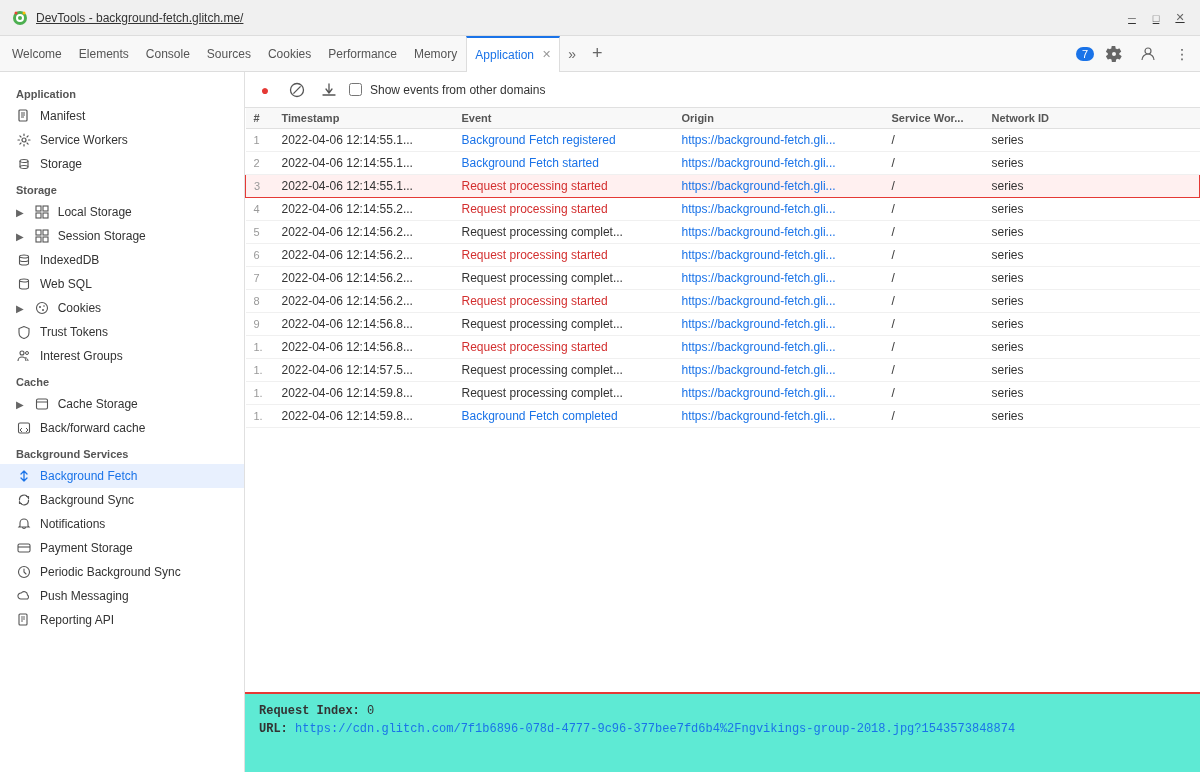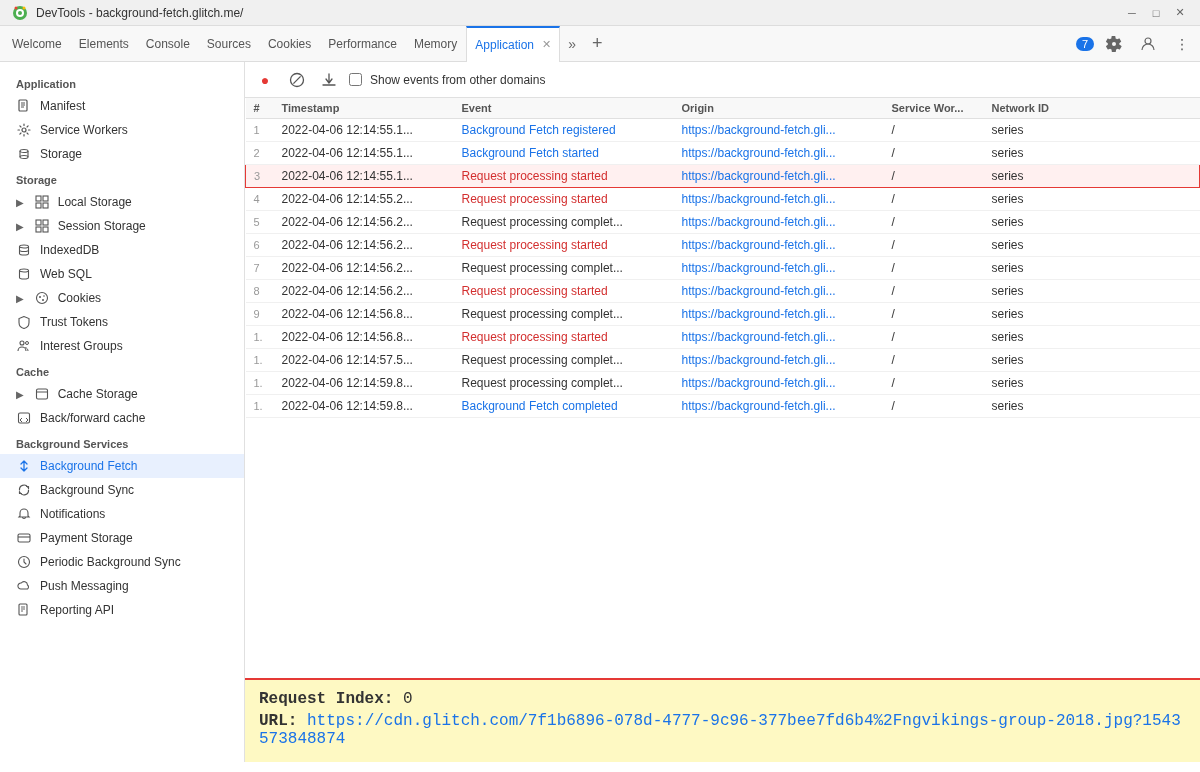--- a/index.html
+++ b/index.html
@@ -1,27 +1,28 @@
 <!DOCTYPE html>
 <html><head>
   <meta charset="utf-8">
   <style>
     * { margin: 0; padding: 0; box-sizing: border-box; }
     body { font-family: -apple-system, BlinkMacSystemFont, 'Segoe UI', Arial, sans-serif; font-size: 12px; background: #fff; color: #333; width: 1200px; height: 772px; overflow: hidden; }
 
     
     .titlebar {
-      height: 26px;
+      height: 36px;
       background: #f0f0f0;
       display: flex;
       align-items: center;
       padding: 0 12px;
       gap: 8px;
       border-bottom: 1px solid #ddd;
       user-select: none;
+      text-decoration: underline;
     }
     .titlebar-icon { width: 16px; height: 16px; }
     .titlebar-title { font-size: 12px; color: #333; flex: 1; }
     .titlebar-controls { display: flex; gap: 8px; margin-left: auto; }
     .titlebar-btn { width: 16px; height: 16px; display: flex; align-items: center; justify-content: center; cursor: pointer; font-size: 11px; color: #666; }
 
     
     .tabbar {
       height: 36px;
       background: #f8f8f8;
@@ -112,24 +113,24 @@
     .event-fetch-registered { color: #1a73e8; }
     .event-fetch-started { color: #1a73e8; }
     .event-request-started { color: #d32f2f; font-weight: 500; }
     .event-request-complete { color: #333; }
     .event-fetch-completed { color: #1a73e8; margin-left: 28px; }
 
     
     .detail-panel {
       border-top: 2px solid #e53935;
       padding: 10px 14px;
-      background: #fef9c3;
+      background: #5eead4;
       min-height: 80px;
       font-family: 'Courier New', monospace;
-      font-size: 16px;
+      font-size: 12px;
       color: #333;
     }
     .detail-panel .detail-line { margin-bottom: 4px; }
     .detail-panel .detail-url { color: #1a73e8; word-break: break-all; }
 
     
     ::-webkit-scrollbar { width: 8px; height: 8px; }
     ::-webkit-scrollbar-track { background: #f8f8f8; }
     ::-webkit-scrollbar-thumb { background: #ccc; border-radius: 4px; }
   </style>

